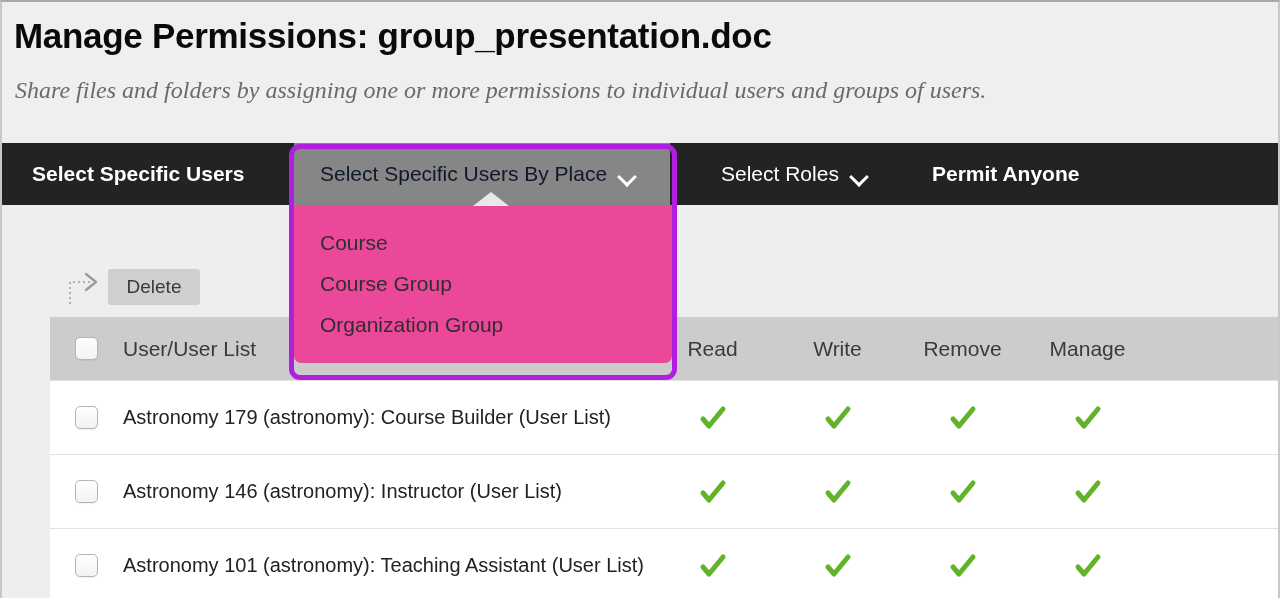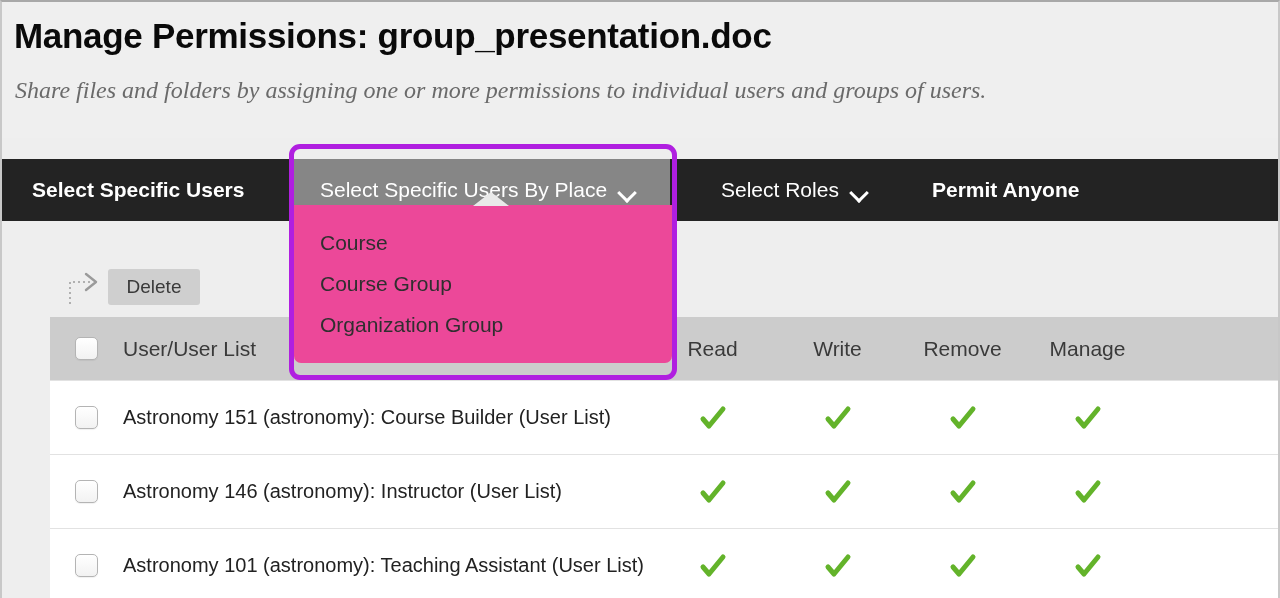--- a/index.html
+++ b/index.html
@@ -50,21 +50,20 @@
     white-space: nowrap;
   }
 
   
   #navbar {
     position: absolute;
     left: 0; top: 141px;
     width: 1276px;
     height: 62px;
     background: #232323;
-    margin-top: 16px;
   }
   .nav-item {
     position: absolute;
     top: 0;
     height: 62px;
     display: flex;
     align-items: center;
     color: #ffffff;
     white-space: nowrap;
     user-select: none;
@@ -105,21 +104,21 @@
   
   #nav-by-place-button {
     position: absolute;
     left: 292px;
     top: 0px;
     width: 376px;
     height: 62px;
     background: #868686;
     display: flex;
     align-items: center;
-    color: #ffffff;
+    color: #0f172a;
     font-size: 21px;
     font-weight: normal;
     white-space: nowrap;
     padding-left: 26px;
     user-select: none;
   }
 
   
   #purple-highlight {
     position: absolute;
@@ -326,21 +325,21 @@
         <div class="cell-perm">Write</div>
         <div class="cell-perm">Remove</div>
         <div class="cell-perm">Manage</div>
       </div>
     </div>
 
     <div class="table-row body-row">
       <div class="cell-check">
         <div class="checkbox"></div>
       </div>
-      <div class="cell-name">Astronomy 151 (astronomy): Course Builder (User List)</div>
+      <div class="cell-name">Astronomy 179 (astronomy): Course Builder (User List)</div>
       <div class="perm-group">
         <div class="cell-perm">
           <svg class="check-mark" viewBox="0 0 30 28">
               <path d="M5 15 L11 22 L25 5" fill="none" stroke="#63b32a" stroke-width="5" stroke-linecap="round" stroke-linejoin="round"></path>
             </svg>
         </div>
         <div class="cell-perm">
           <svg class="check-mark" viewBox="0 0 30 28">
               <path d="M5 15 L11 22 L25 5" fill="none" stroke="#63b32a" stroke-width="5" stroke-linecap="round" stroke-linejoin="round"></path>
             </svg>

